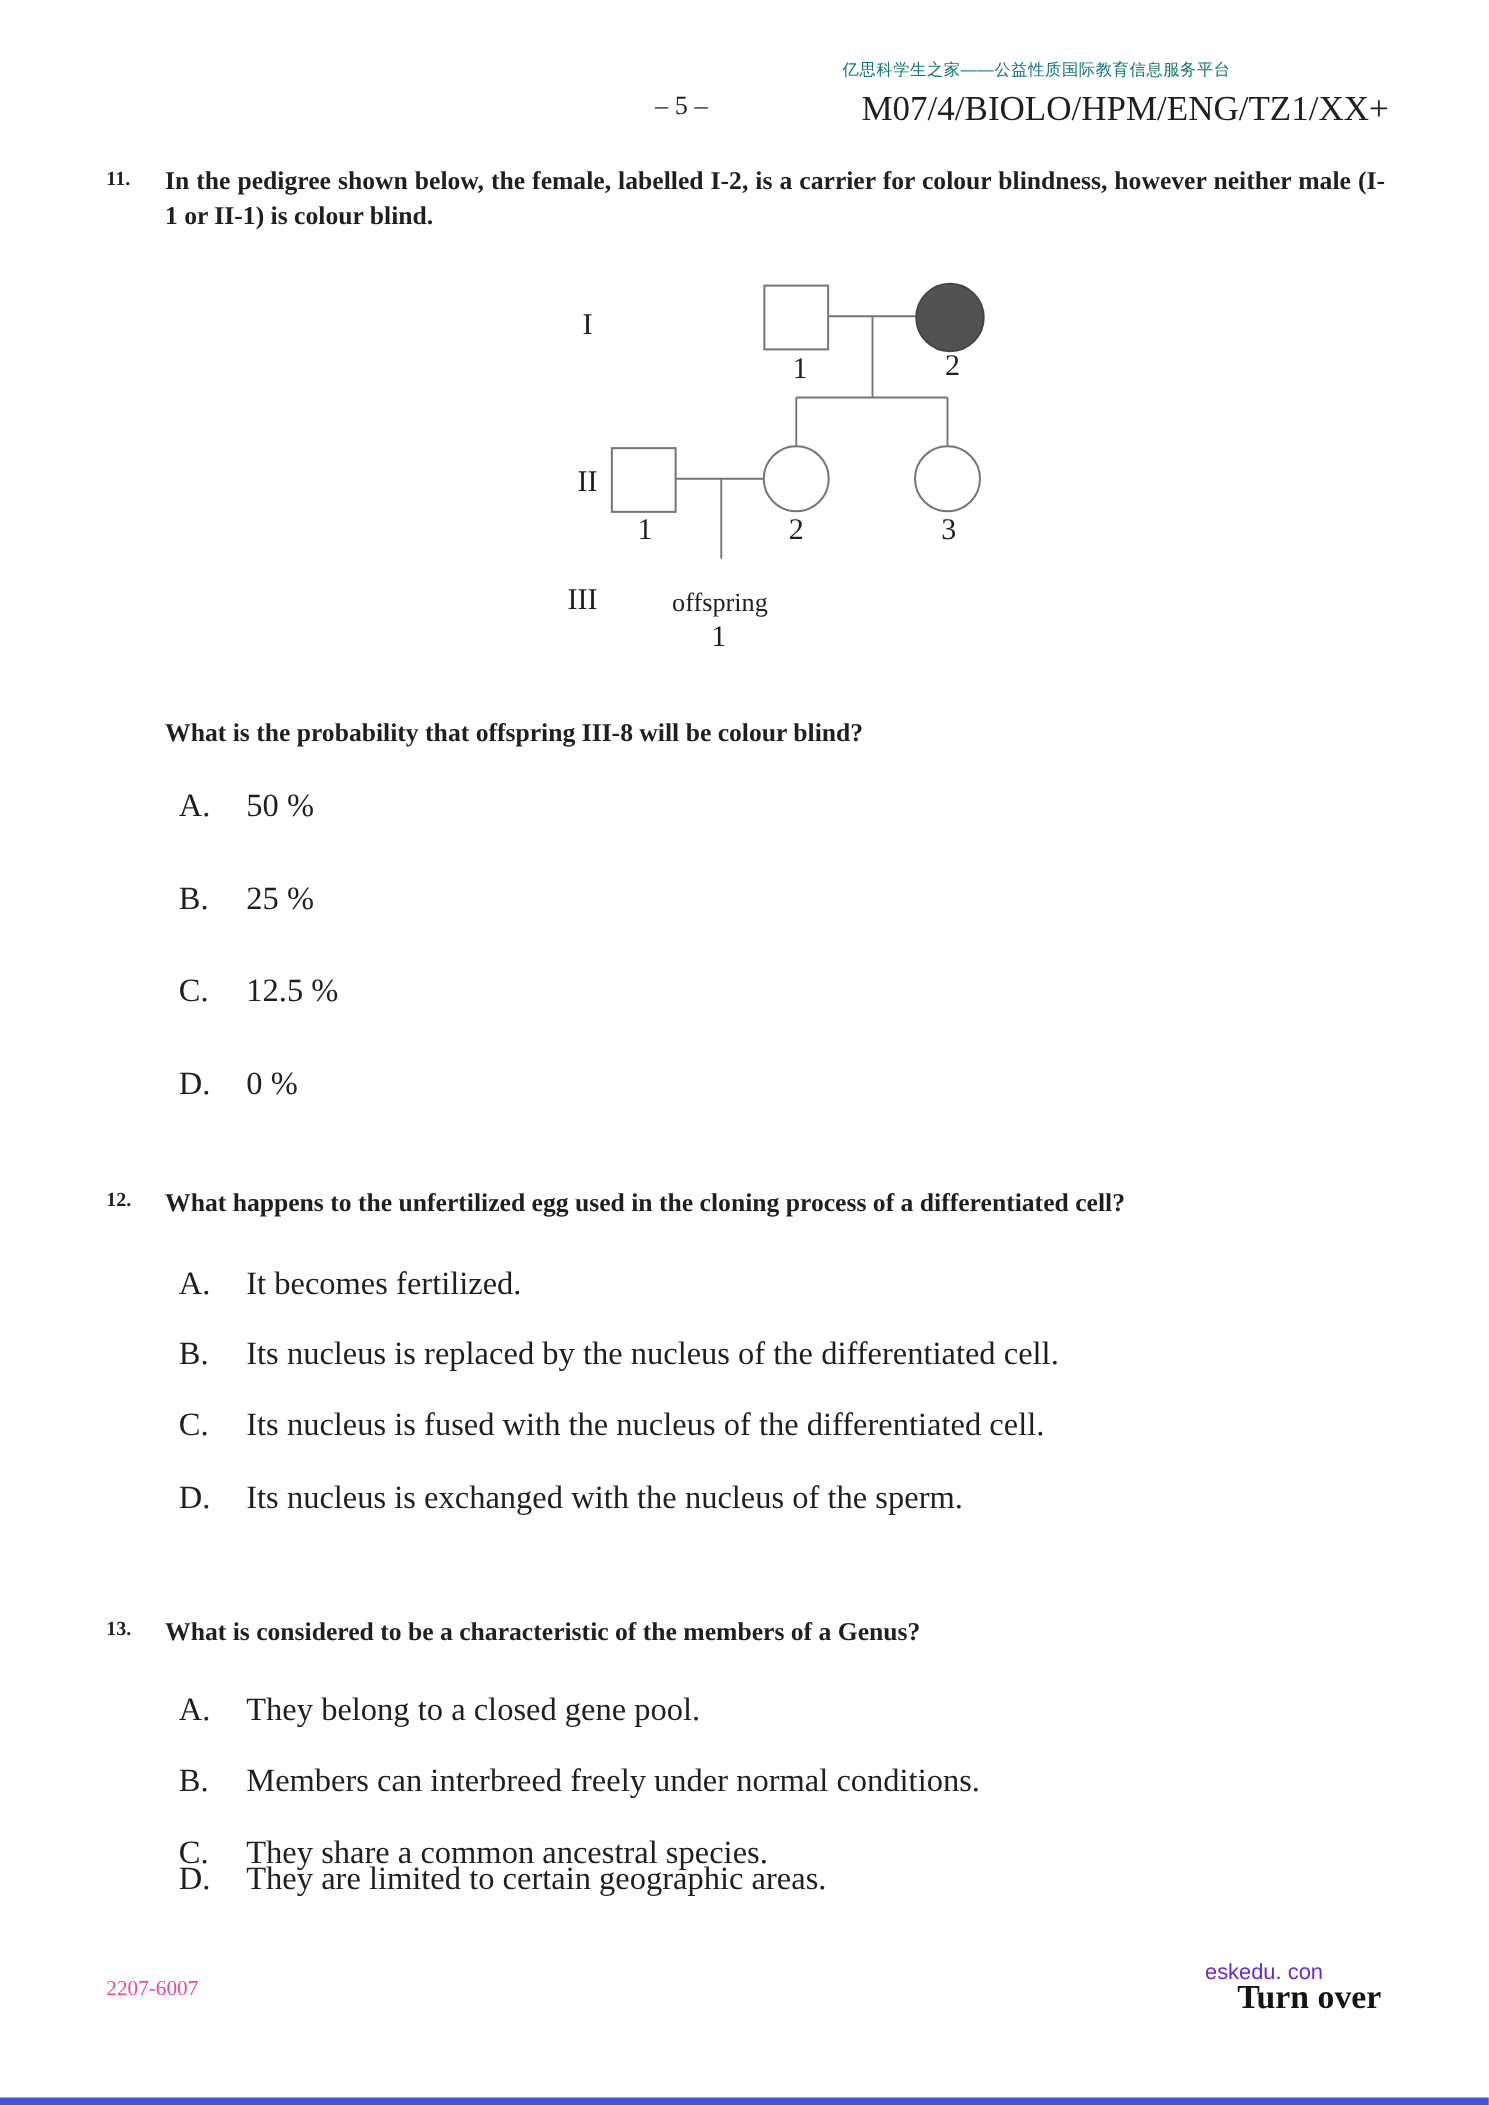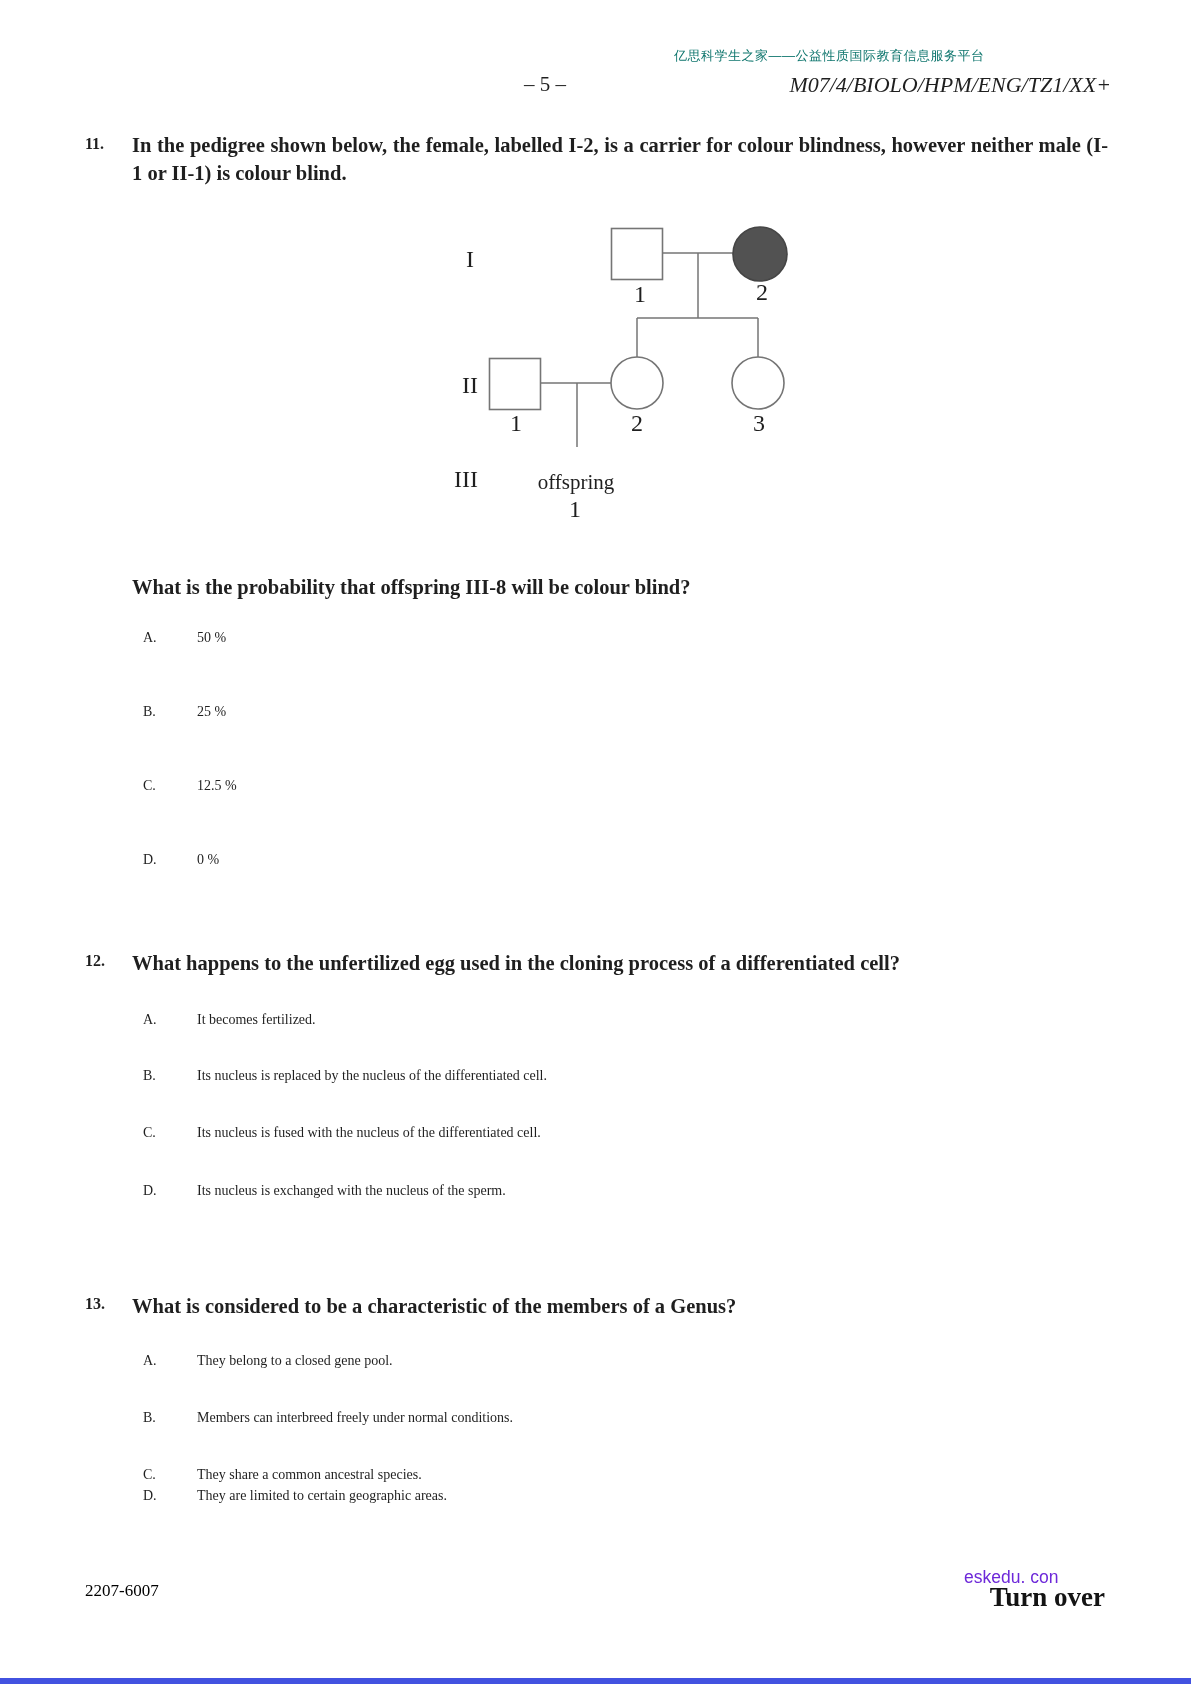--- a/index.html
+++ b/index.html
@@ -13,46 +13,46 @@
   }
   .abs { position: absolute; }
 
   
   .cn-watermark {
     left: 674px; top: 47px;
     font-family: "Liberation Sans", sans-serif;
     font-size: 13px; color: #0f766e; letter-spacing: 0.5px;
   }
   .page-number { left: 524px; top: 72px; font-size: 21px; }
-  .paper-code  { right: 80px; top: 72px; font-size: 22px; font-style: italic; }
+  .paper-code  { right: 80px; top: 72px; font-size: 28px; }
 
   
   .q-num  { left: 85px; font-size: 16px; font-weight: bold; }
   .stem   { left: 132px; font-size: 20.5px; font-weight: bold; }
   .stem.wrap {
     width: 976px;
     text-align: justify;
     line-height: 28px;
   }
-  .opt { left: 143px; font-size: 14px; }
+  .opt { left: 143px; font-size: 26px; }
   .opt .letter { display: inline-block; width: 54px; }
 
   
   .pedigree { left: 440px; top: 205px; }
   .pedigree text {
     font-family: "Liberation Serif", serif;
     font-size: 24px; fill: #1f1f1f;
   }
   .pedigree text.small { font-size: 21px; }
   .pedigree .shape { fill: #ffffff; stroke: #757575; stroke-width: 1.6; }
   .pedigree .affected { fill: #525252; stroke: #454545; stroke-width: 1.6; }
   .pedigree .rel { stroke: #757575; stroke-width: 1.5; fill: none; }
 
   
-  .doc-code { left: 85px; top: 1581px; font-size: 17px; color: #000000; }
+  .doc-code { left: 85px; top: 1581px; font-size: 17px; color: #ec4899; }
   .site-watermark-bottom {
     left: 964px; top: 1567px;
     font-family: "Liberation Sans", sans-serif;
     font-size: 17.5px; color: #6d28d9;
   }
   .turn-over { right: 86px; top: 1582px; font-size: 27px; font-weight: bold; color: #141414; }
   .bottom-bar {
     left: 0; bottom: 0; width: 100%; height: 6px;
     background: #4252e0;
   }

